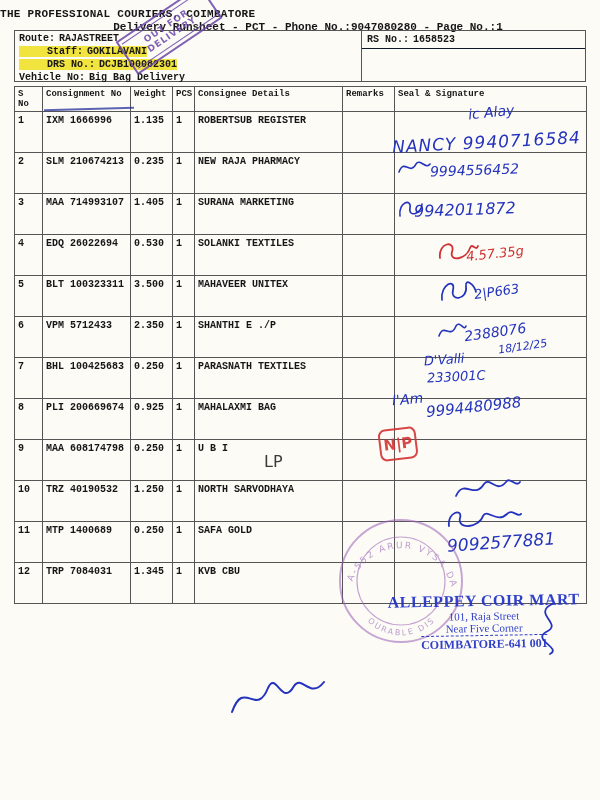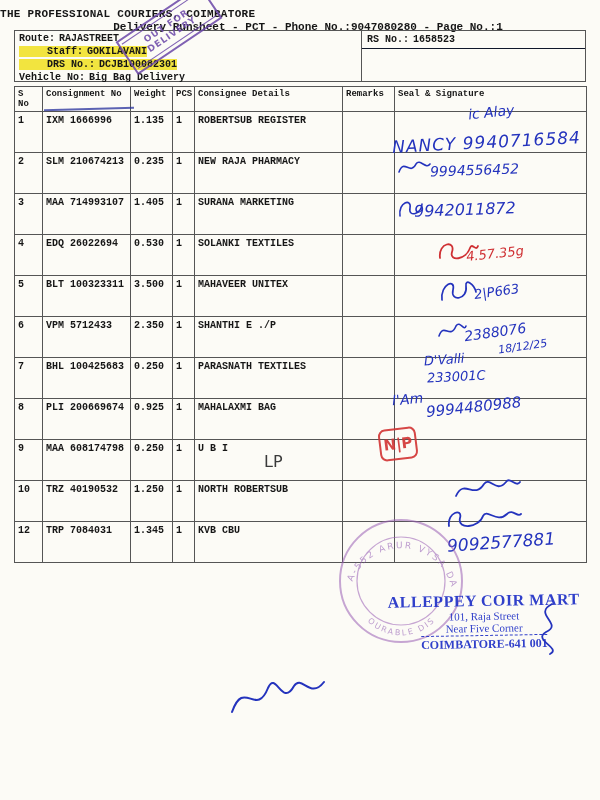--- a/index.html
+++ b/index.html
@@ -197,21 +197,30 @@
           <td>1</td>
           <td>U B I</td>
           <td></td>
           <td></td>
         </tr>
       <tr>
           <td>10</td>
           <td>TRZ 40190532</td>
           <td>1.250</td>
           <td>1</td>
-          <td>NORTH ROBERTSUB</td>
+          <td>NORTH SARVODHAYA</td>
+          <td></td>
+          <td></td>
+        </tr>
+      <tr>
+          <td>11</td>
+          <td>MTP 1400689</td>
+          <td>0.250</td>
+          <td>1</td>
+          <td>SAFA GOLD</td>
           <td></td>
           <td></td>
         </tr>
       <tr>
           <td>12</td>
           <td>TRP 7084031</td>
           <td>1.345</td>
           <td>1</td>
           <td>KVB CBU</td>
           <td></td>

